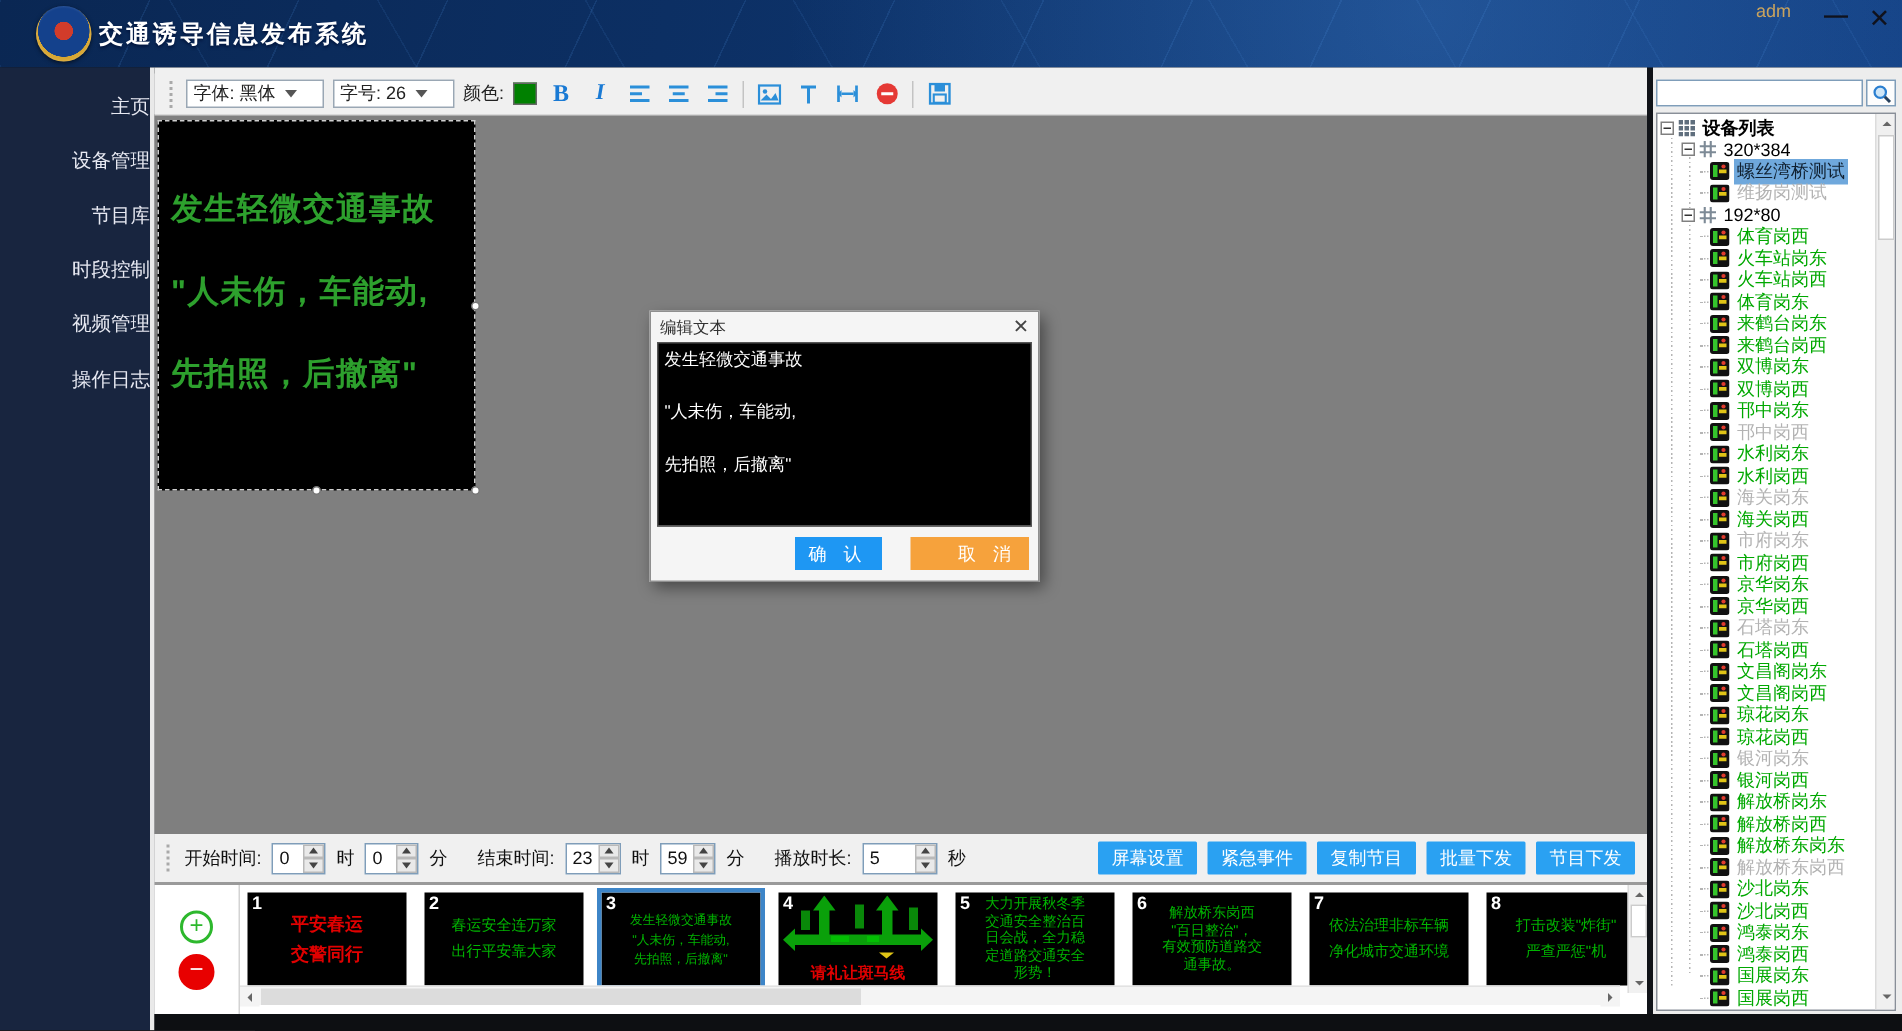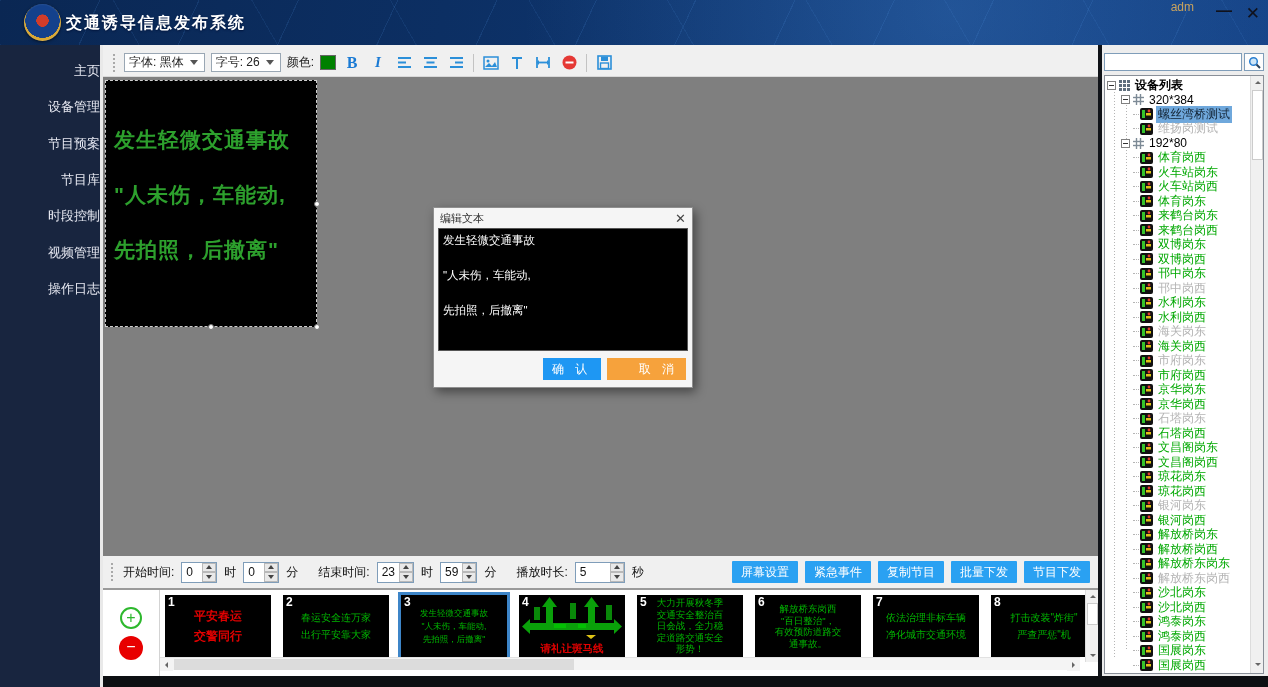--- a/index.html
+++ b/index.html
@@ -25,21 +25,21 @@
   
   .sidebar{position:absolute;left:0;top:45px;width:100px;height:642px;background:#18253f;padding-top:8px;}
   .sidebar-gap{position:absolute;left:100px;top:45px;width:3px;height:642px;background:#e9e9e9;}
   .side-item{height:36.3px;display:flex;align-items:center;justify-content:flex-end;color:#e7e9f2;font-size:13px;cursor:pointer;margin-left:16px;}
   .side-item.active{background:linear-gradient(#21ab97,#189a88);color:#fff;}
 
   
   .center{position:absolute;left:103px;top:45px;width:995px;height:631px;background:#f0f0f0;display:flex;flex-direction:column;}
   .toolbar{height:27px;margin-top:4px;display:flex;align-items:center;gap:6px;padding:0 6px 0 10px;font-size:12px;color:#222;background:#f0f0f0;}
   .grip{width:3px;height:18px;border-left:2px dotted #a9a9a9;margin-right:2px;}
-  .combo{display:flex;align-items:center;background:#fff;border:1px solid #9aa7b4;height:19px;padding:0 6px 0 4px;min-width:66px;justify-content:space-between;}
+  .combo{display:flex;align-items:center;background:#fff;border:1px solid #9aa7b4;height:19px;padding:0 17px 0 4px;min-width:66px;justify-content:space-between;}
   .combo .arr{width:0;height:0;border-left:4px solid transparent;border-right:4px solid transparent;border-top:5px solid #555;margin-left:6px;}
   .swatch{width:16px;height:15px;border:1px solid #666;}
   .tb-btn{display:flex;align-items:center;justify-content:center;width:20px;height:20px;cursor:pointer;}
   .tb-b{color:#1a7ad4;font-family:"Liberation Serif",serif;font-weight:bold;font-size:16px;}
   .tb-i{color:#1a7ad4;font-family:"Liberation Serif",serif;font-style:italic;font-weight:bold;font-size:15px;}
   .sep{width:1px;height:18px;background:#c3c3c3;margin:0 1px;}
 
   
   .canvas{flex:1;background:#7f7f7f;position:relative;border-top:1px solid #d9d9d9;}
   .led{position:absolute;left:2px;top:3px;width:212px;height:247px;background:#000;border:1px dashed #cfcfcf;}
@@ -47,21 +47,21 @@
   .handle{position:absolute;width:6px;height:6px;border-radius:50%;background:#fff;border:1px solid #777;}
   .h-bc{left:50%;bottom:-4px;margin-left:-3px;} .h-br{right:-4px;bottom:-4px;} .h-rc{right:-4px;top:50%;margin-top:-3px;}
 
   
   .modal{position:absolute;left:330px;top:130px;width:260px;height:181px;background:#f5f5f5;border:1px solid #8f8f8f;
     box-shadow:3px 4px 10px rgba(0,0,0,.45);}
   .modal-title{height:20px;display:flex;align-items:center;justify-content:space-between;padding:0 6px;font-size:11px;color:#333;}
   .modal-close{font-size:13px;color:#444;cursor:pointer;}
   .modal-text{position:absolute;left:4px;top:20px;width:250px;height:123px;background:#000;border:1px solid #555;
     color:#fff;font-size:11.5px;line-height:17.5px;padding:3px 4px;white-space:pre-line;overflow:hidden;}
-  .modal-btns{position:absolute;left:0;bottom:7px;width:100%;display:flex;justify-content:flex-end;gap:6px;padding-right:6px;}
+  .modal-btns{position:absolute;left:0;bottom:7px;width:100%;display:flex;justify-content:flex-end;gap:19px;padding-right:6px;}
   .btn{border:none;color:#fff;font-size:12px;height:22px;min-width:58px;cursor:pointer;letter-spacing:4px;padding:0 8px;}
   .btn-confirm{background:#1e97f3;}
   .btn-cancel{background:#f6a23c;letter-spacing:4px;padding-left:32px;}
 
   
   .timebar{height:32px;display:flex;align-items:center;gap:7px;padding:0 8px 0 8px;font-size:12px;color:#111;background:#f0f0f0;}
   .spin{display:inline-flex;border:1px solid #7f9db9;background:#fff;height:21px;align-items:stretch;}
   .spin .val{display:flex;align-items:center;padding:0 4px;min-width:20px;font-size:12px;}
   .spin.wide .val{min-width:34px;}
   .spin .btns{display:flex;flex-direction:column;width:14px;}
@@ -144,23 +144,20 @@
   </div>
 
   <div class="sidebar">
       <div class="side-item">
         <span class="lbl">主页</span>
       </div>
       <div class="side-item">
         <span class="lbl">设备管理</span>
       </div>
       <div class="side-item">
-        <span class="lbl">节目预案</span>
-      </div>
-      <div class="side-item">
         <span class="lbl">节目库</span>
       </div>
       <div class="side-item">
         <span class="lbl">时段控制</span>
       </div>
       <div class="side-item">
         <span class="lbl">视频管理</span>
       </div>
       <div class="side-item">
         <span class="lbl">操作日志</span>

